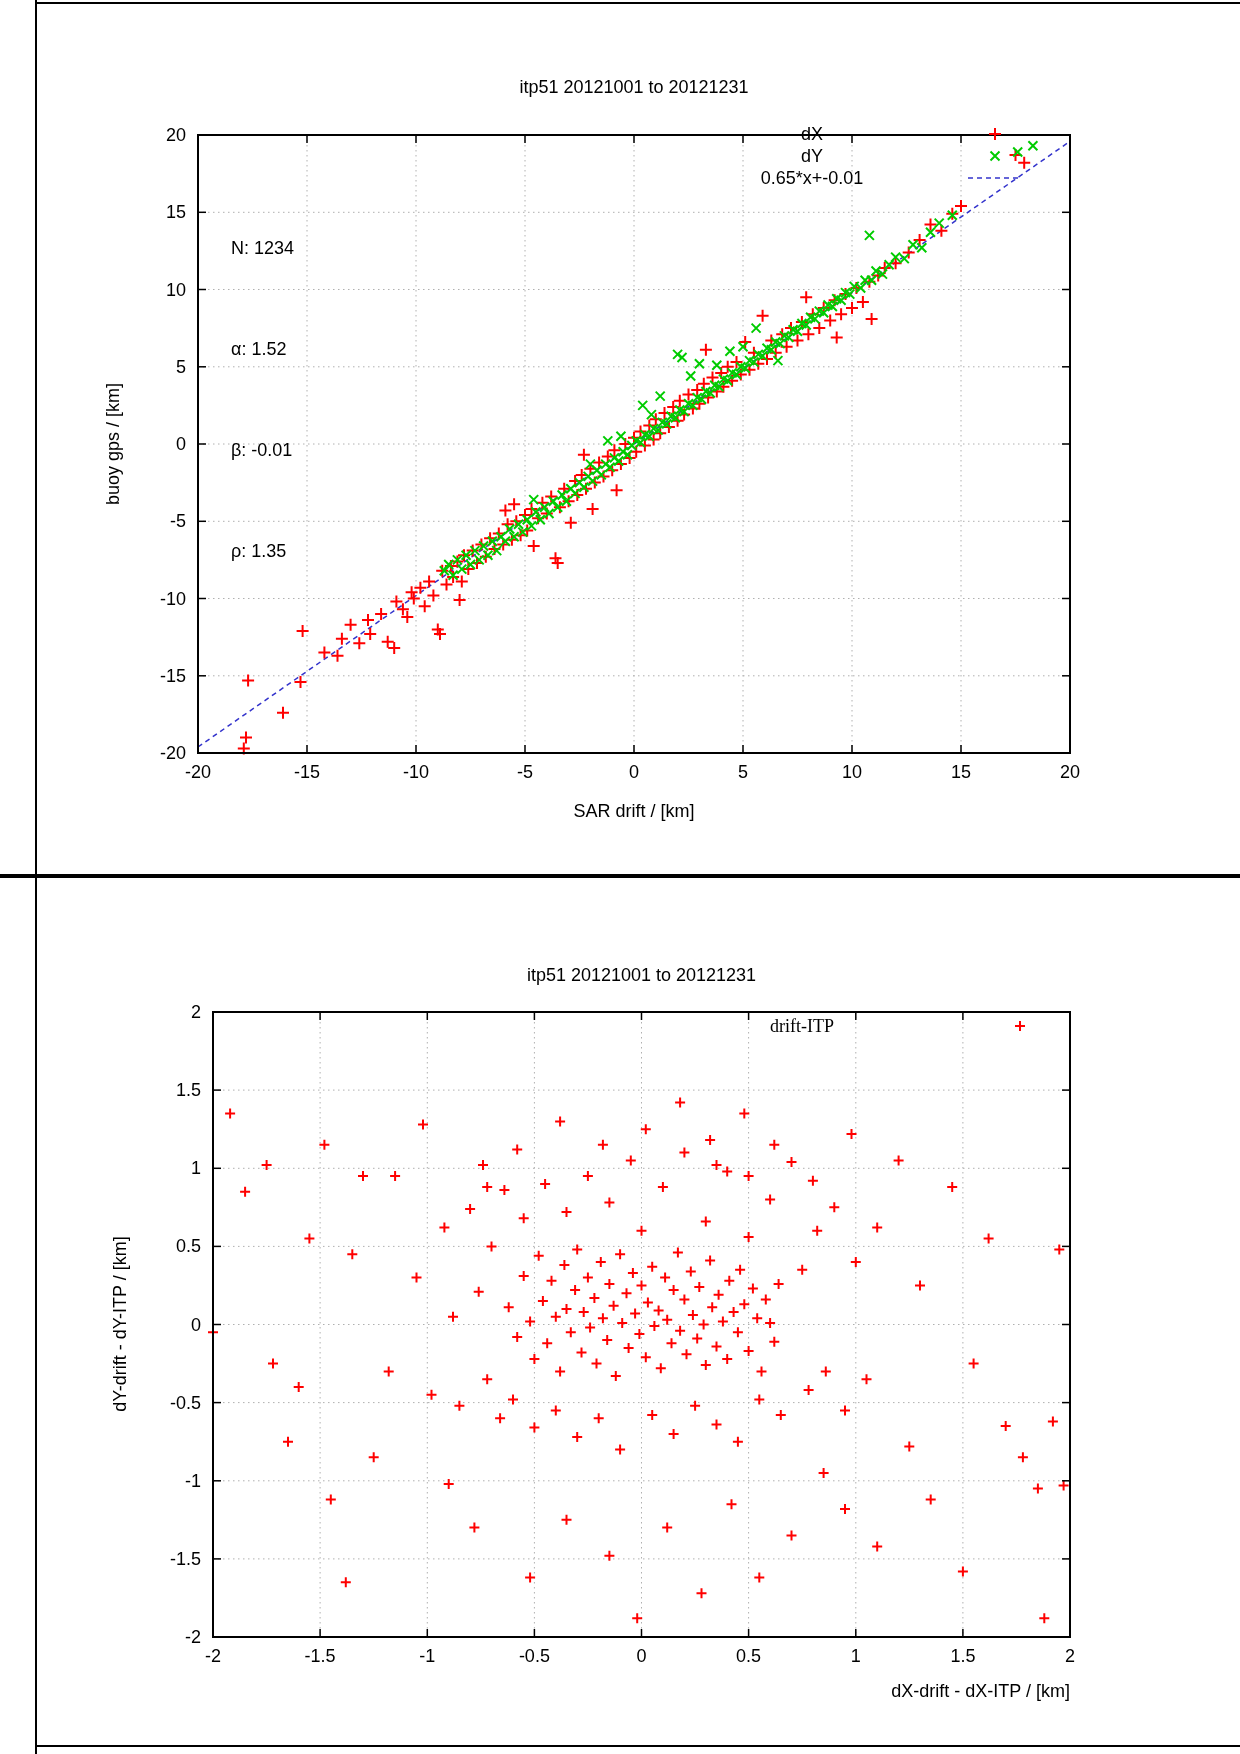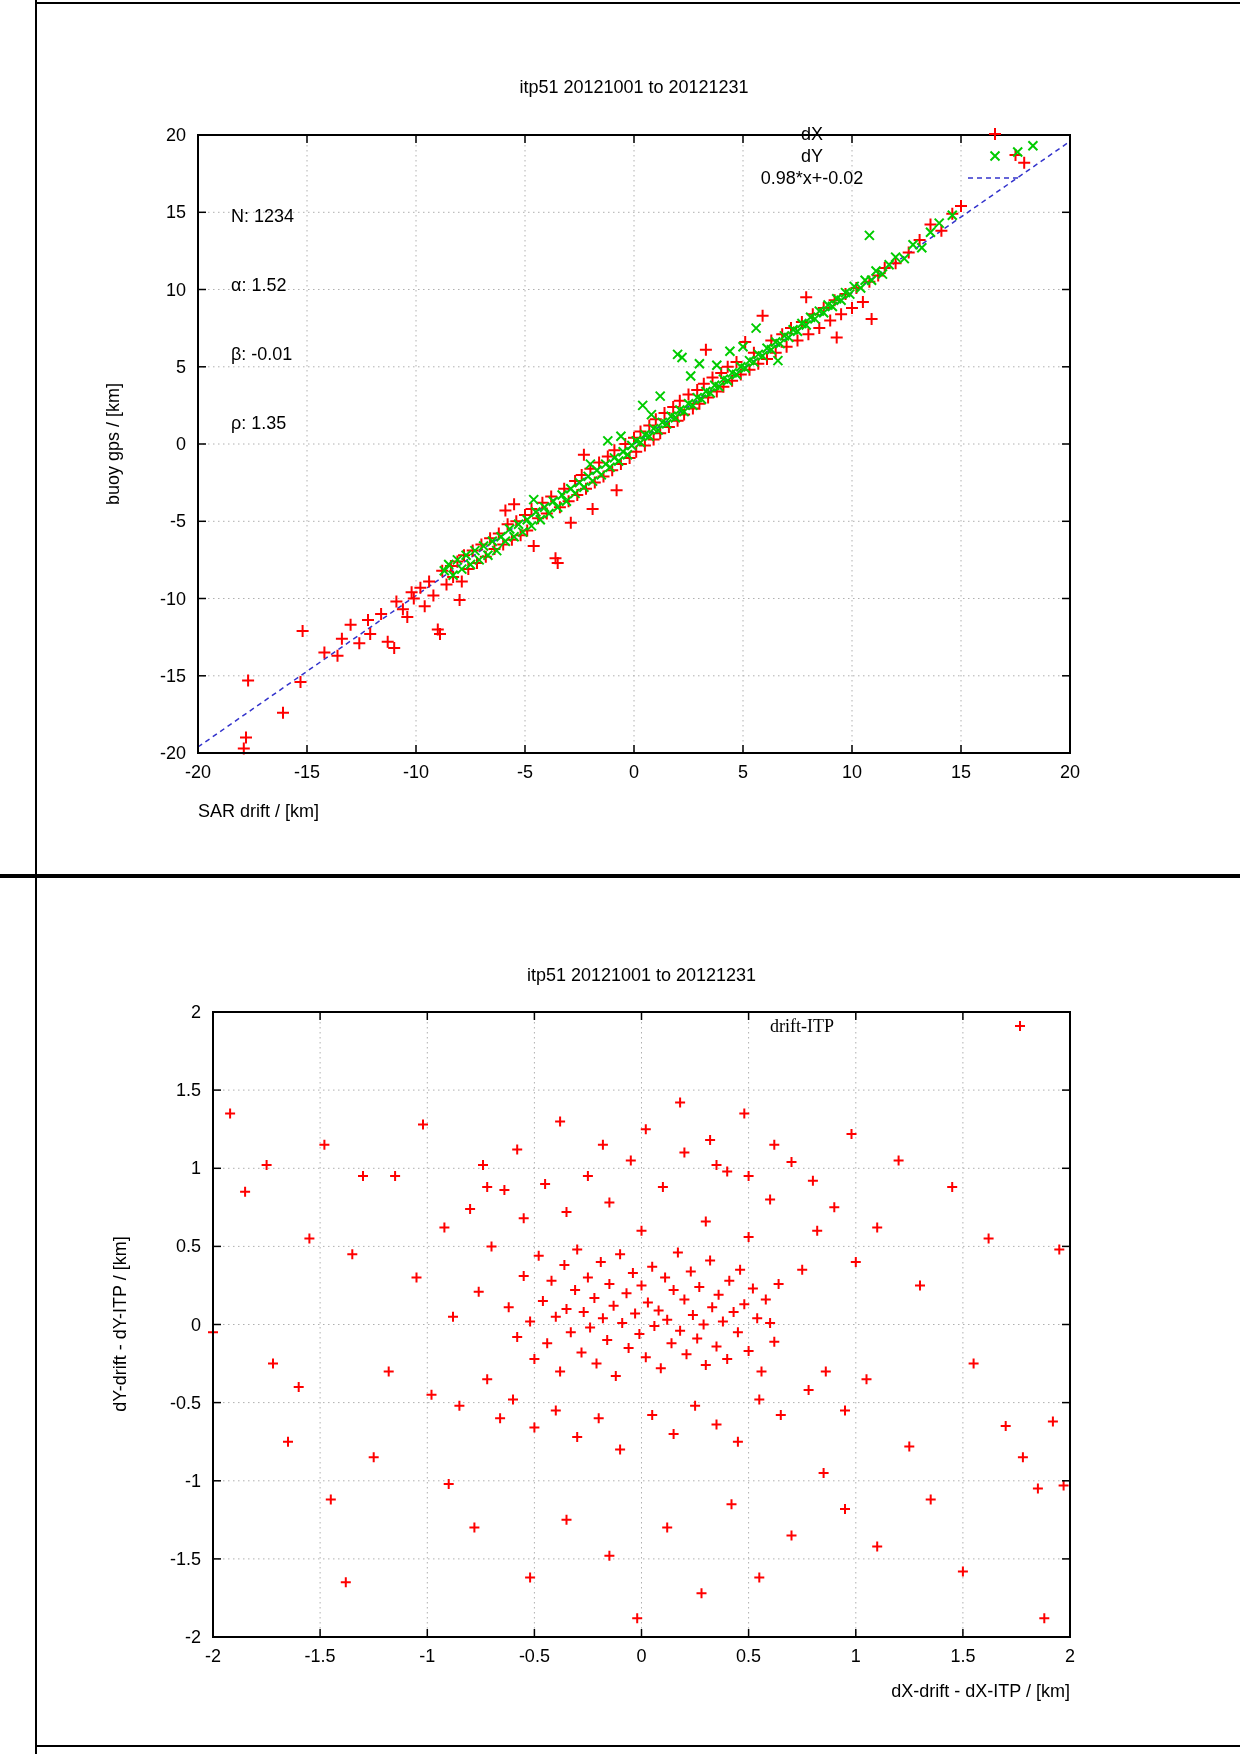--- a/index.html
+++ b/index.html
@@ -9,26 +9,26 @@
   .vline{left:35px;top:0;width:2px;height:1754px;}
   .hline-top{left:35px;top:2px;width:1205px;height:2px;}
   .hline-mid{left:0;top:874px;width:1240px;height:4px;}
   .hline-bot{left:35px;top:1745px;width:1205px;height:2px;}
   svg.plot{position:absolute;left:0;top:0;width:1240px;height:1754px;pointer-events:none;}
   .tl{font-family:"Liberation Sans",sans-serif;font-size:18px;fill:#000;}
   .txt{position:absolute;font-size:18px;line-height:22px;white-space:pre;}
   .ctitle{text-align:center;}
   .t-title{left:198px;top:76px;width:872px;}
   .b-title{left:213px;top:964px;width:857px;}
-  .t-xlabel{left:198px;top:800px;width:872px;text-align:left;}
+  .t-xlabel{left:198px;top:800px;width:872px;text-align:center;}
   .b-xlabel{left:213px;top:1680px;width:857px;text-align:right;}
   .ylab{transform:translate(-50%,-50%) rotate(-90deg);transform-origin:center;}
   .t-ylabel{left:113px;top:444px;}
   .b-ylabel{left:120px;top:1324px;}
-  .stats div{white-space:pre;line-height:25px;}
+  .stats div{white-space:pre;line-height:25px;margin-top:32px;}
   .t-stats{left:231px;top:160px;}
   .b-stats{left:247px;top:1038px;}
   .leg{position:absolute;width:300px;text-align:center;font-size:18px;line-height:20px;}
   .t-leg{left:662px;}
   .b-leg{left:652px;top:1016px;font-family:Liberation Serif, serif;}
 </style>
 </head>
 <body>
 
 <div class="page">
@@ -648,20 +648,20 @@
   <div class="txt t-ylabel ylab">buoy gps / [km]</div>
   <div class="txt t-xlabel">SAR drift / [km]</div>
   <div class="txt stats t-stats">
     <div>N: 1234</div>
     <div>α: 1.52</div>
     <div>β: -0.01</div>
     <div>ρ: 1.35</div>
   </div>
   <div class="leg t-leg" style="top:124px">dX</div>
   <div class="leg t-leg" style="top:146px">dY</div>
-  <div class="leg t-leg" style="top:168px">0.98*x+-0.02</div>
+  <div class="leg t-leg" style="top:168px">0.65*x+-0.01</div>
 
   <div class="txt ctitle b-title">itp51 20121001 to 20121231</div>
   <div class="txt b-ylabel ylab">dY-drift - dY-ITP / [km]</div>
   <div class="txt b-xlabel">dX-drift - dX-ITP / [km]</div>
   <div class="leg b-leg">drift-ITP</div>
 
 </div>
 
 </body></html>

